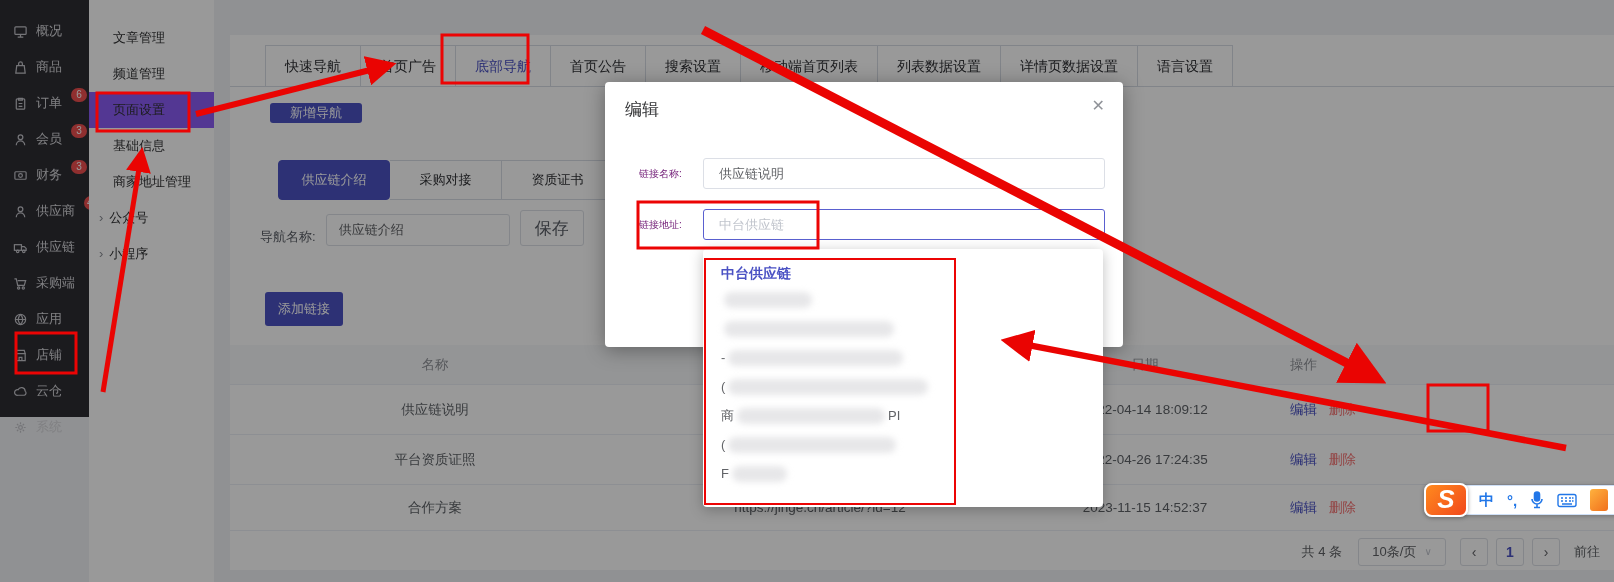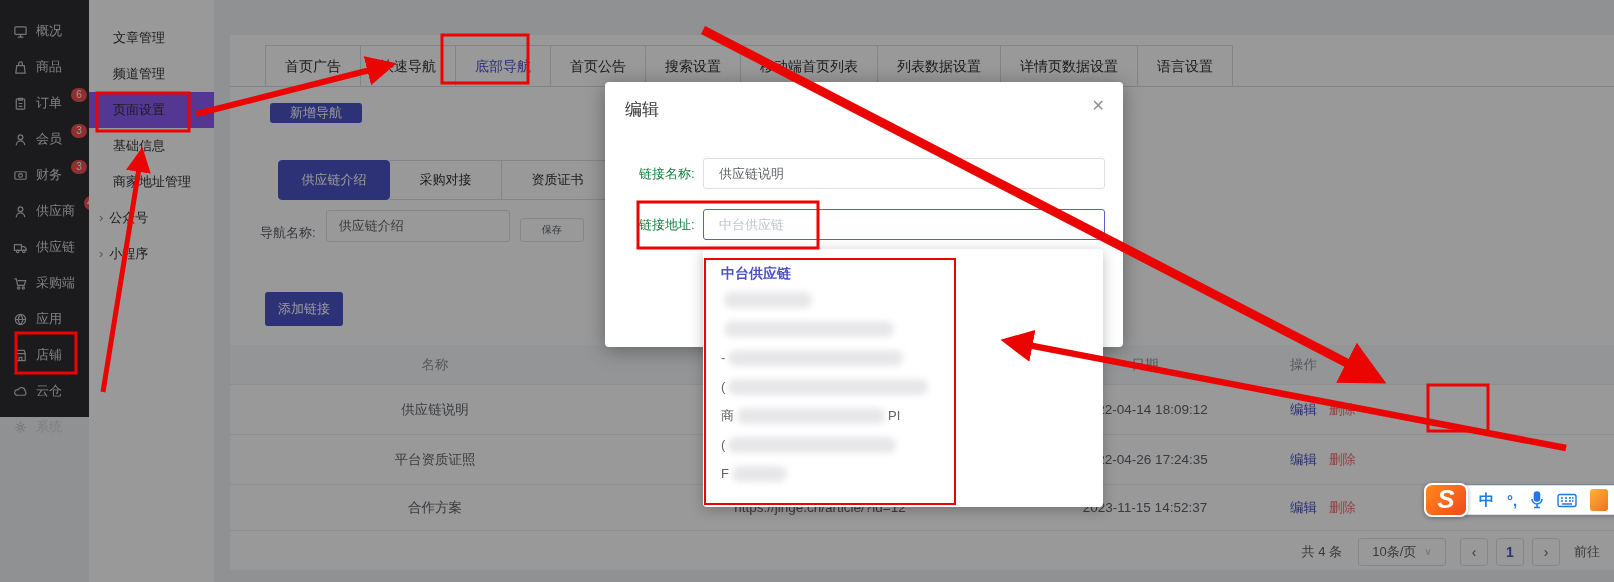--- a/index.html
+++ b/index.html
@@ -38,22 +38,22 @@
   .subtabs { position:absolute; left:48px; top:125px; display:flex; }
   .subtab { min-width:112px; height:40px; line-height:38px; text-align:center; font-size:13px; color:#2f3034;
             background:#fff; border:1px solid #d8dce5; border-left:none; cursor:pointer; padding:0 14px; }
   .subtab:first-child { border-left:1px solid #d8dce5; }
   .subtab.active { background:#4b52c4; border-color:#4b52c4; color:#fff; border-radius:4px; }
 
   .navname-row { position:absolute; left:30px; top:175px; display:flex; align-items:flex-end; }
   .navname-row label { font-size:13px; color:#5a5e66; margin-right:10px; }
   .navname-input { width:184px; height:32px; border:1px solid #dcdfe6; border-radius:3px; padding:0 12px;
                    font-size:13px; color:#606266; outline:none; }
-  .save-btn { margin-left:10px; width:64px; height:24px; background:#fff; border:1px solid #dcdfe6;
-              border-radius:3px; font-size:10px; color:#5a5e66; cursor:pointer; }
+  .save-btn { margin-left:10px; width:64px; height:36px; background:#fff; border:1px solid #dcdfe6;
+              border-radius:3px; font-size:17px; color:#5a5e66; cursor:pointer; }
 
   
   .table { position:absolute; left:0; top:310px; width:100%; }
   .trow { display:flex; border-bottom:1px solid #ebeef5; align-items:center; }
   .thead { height:40px; background:#f7f8fa; color:#909399; font-size:13.5px; }
   .tbody-row { height:50px; color:#5f6368; font-size:13.5px; background:#fff; }
   .tbody-row:last-child { height:46px; }
   .c1 { width:410px; text-align:center; }
   .c2 { width:360px; text-align:center; overflow:hidden; white-space:nowrap; }
   .c3 { width:290px; text-align:center; }
@@ -76,21 +76,21 @@
 
   
   .dim { position:absolute; inset:0; background:rgba(0,0,0,0.40); z-index:40; }
 
   
   .modal { position:absolute; left:605px; top:82px; width:518px; height:265px; background:#fff; border-radius:4px;
            box-shadow:0 3px 20px rgba(0,0,0,.35); z-index:50; }
   .modal-title { position:absolute; left:20px; top:16px; font-size:17px; color:#303133; }
   .modal-close { position:absolute; right:18px; top:14px; font-size:16px; color:#909399; cursor:pointer; }
   .mfield { position:absolute; left:0; display:flex; align-items:center; width:100%; padding-left:34px; }
-  .mfield .mlabel { width:64px; font-size:13px; color:#15803d; flex:0 0 auto; }
+  .mfield .mlabel { width:64px; font-size:10px; color:#701a75; flex:0 0 auto; }
   .mfield input { width:402px; height:31px; border:1px solid #dcdfe6; border-radius:3px; padding:0 15px;
                   font-size:13px; color:#606266; outline:none; }
   .mfield.f2 input { border-color:#5a60d0; }
   .mfield.f2 input::placeholder { color:#c0c4cc; }
   .mfield input::placeholder { color:#c0c4cc; }
 
   
   .dropdown { position:absolute; left:703px; top:249px; width:400px; height:258px; background:#fff;
               border-radius:4px; box-shadow:0 3px 14px rgba(0,0,0,.25); z-index:55; padding:12px 18px; }
   .dd-header { font-size:14px; font-weight:bold; color:#4b52c4; line-height:24px; cursor:pointer; }
@@ -214,22 +214,22 @@
     <div class="s2-item"><span>频道管理</span></div>
     <div class="s2-item active"><span>页面设置</span></div>
     <div class="s2-item"><span>基础信息</span></div>
     <div class="s2-item"><span>商家地址管理</span></div>
     <div class="s2-item"><span class="chev">›</span><span>公众号</span></div>
     <div class="s2-item"><span class="chev">›</span><span>小程序</span></div>
   </div>
 
   <div class="main">
     <div class="tabbar">
+      <div class="tab">快速导航</div>
       <div class="tab">首页广告</div>
-      <div class="tab">快速导航</div>
       <div class="tab active">底部导航</div>
       <div class="tab">首页公告</div>
       <div class="tab">搜索设置</div>
       <div class="tab">移动端首页列表</div>
       <div class="tab">列表数据设置</div>
       <div class="tab">详情页数据设置</div>
       <div class="tab">语言设置</div>
     </div>
 
     <button class="btn-primary add-nav">新增导航</button>

